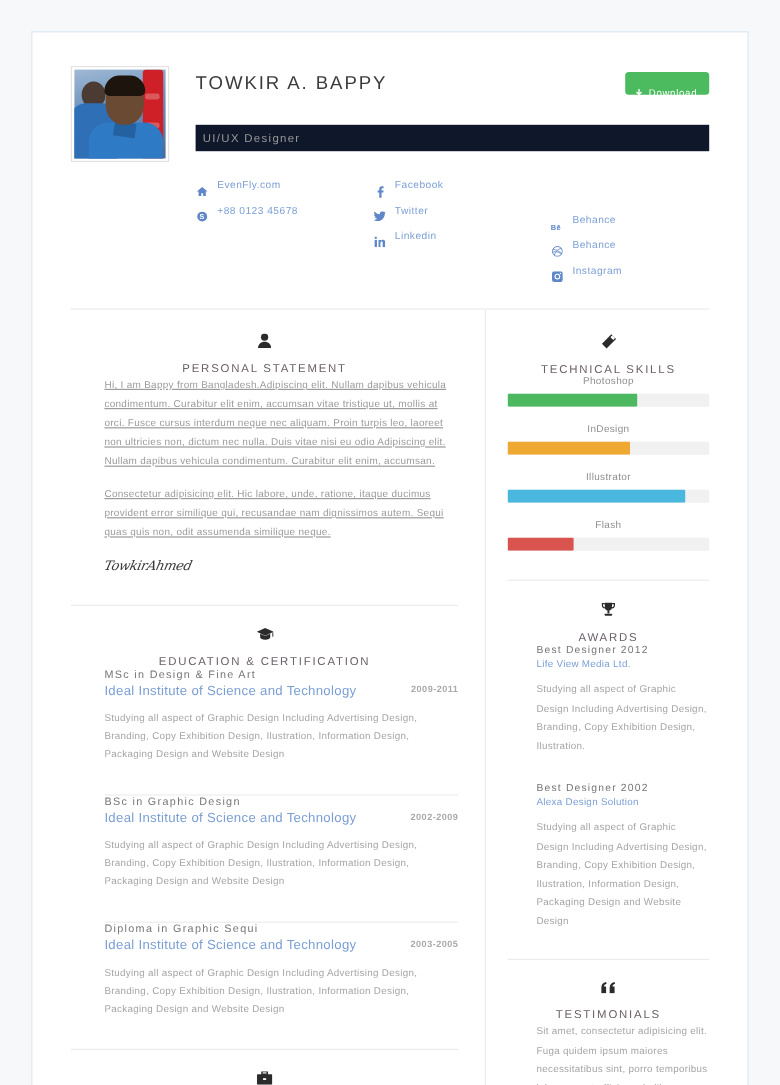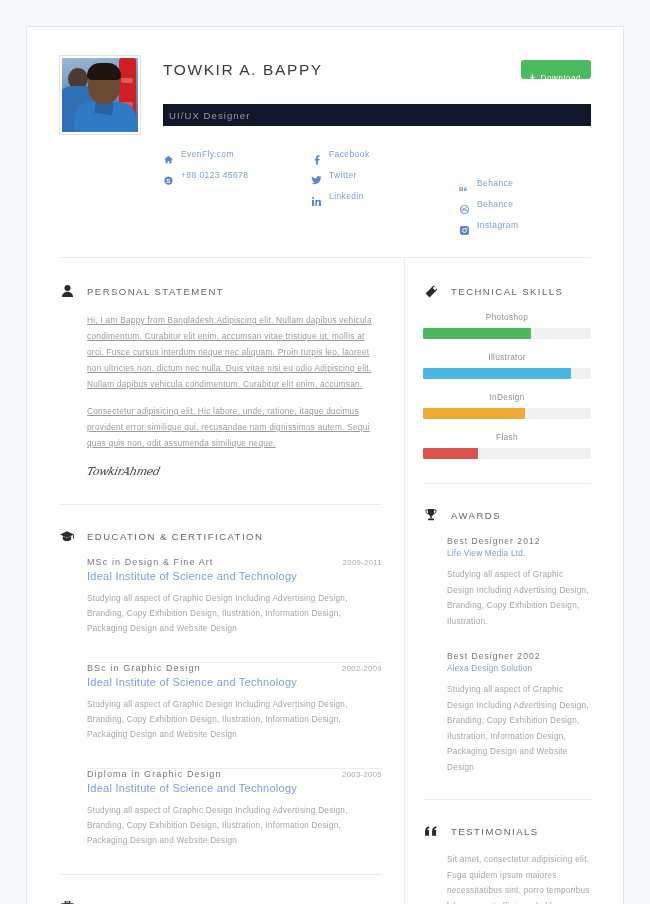--- a/index.html
+++ b/index.html
@@ -195,20 +195,21 @@
   .col-left  { width: 345px; padding-right: 22px; }
   .col-right { flex: 1; padding-left: 18px; border-left: 1px solid #ececec; }
 
   
   .sec-head {
     display: flex;
     align-items: center;
     gap: 12px;
     height: 26px;
     margin-bottom: 8px;
+    flex-direction: column;
   }
   .sec-icon {
     width: 16px;
     display: flex;
     justify-content: center;
     color: #2b2b2b;
   }
   .sec-icon svg { display: block; }
   .sec-title {
     font-size: 9.5px;
@@ -254,24 +255,25 @@
   }
   .skill-fill { height: 100%; border-radius: 1px; }
 
   
   .entry { position: relative; padding-bottom: 4px; }
   .entry-sep { height: 1px; background: #ededed; margin-top: 22px; }
 
   .entry-date {
     position: absolute;
     right: 0;
-    top: 1px;
+    top: 13px;
     font-size: 7.6px;
     color: #a9a9a9;
     letter-spacing: .4px;
+    font-weight: bold;
   }
   .entry-title {
     font-size: 9px;
     color: #767676;
     letter-spacing: 1.1px;
     margin-bottom: 3px;
   }
   .entry-org {
     font-size: 11px;
     color: #7b9fd4;
@@ -487,21 +489,21 @@
             <div class="entry">
               <div class="entry-date">2002-2009</div>
               <div class="entry-title">BSc in Graphic Design</div>
               <div class="entry-org">Ideal Institute of Science and Technology</div>
               <div class="entry-desc">Studying all aspect of Graphic Design Including Advertising Design, Branding, Copy Exhibition Design, Ilustration, Information Design, Packaging Design and Website Design</div>
             </div>
             <div class="entry-sep"></div>
 
             <div class="entry">
               <div class="entry-date">2003-2005</div>
-              <div class="entry-title">Diploma in Graphic Design</div>
+              <div class="entry-title">Diploma in Graphic Sequi</div>
               <div class="entry-org">Ideal Institute of Science and Technology</div>
               <div class="entry-desc">Studying all aspect of Graphic Design Including Advertising Design, Branding, Copy Exhibition Design, Ilustration, Information Design, Packaging Design and Website Design</div>
             </div>
           </div>
         </div>
 
         <div class="rule" style="margin-top:22px"></div>
 
         <div class="sec-block">
           <div class="sec-head">
@@ -538,29 +540,29 @@
             <span class="sec-title">TECHNICAL SKILLS</span>
           </div>
           <div class="sec-body" style="padding-left:0">
             <div class="skill">
               <div class="skill-name">Photoshop</div>
               <div class="skill-track">
                 <div class="skill-fill" style="width: 64%; background: rgb(76, 184, 96);"></div>
               </div>
             </div>
             <div class="skill">
+              <div class="skill-name">InDesign</div>
+              <div class="skill-track">
+                <div class="skill-fill" style="width: 61%; background: rgb(239, 168, 49);"></div>
+              </div>
+            </div>
+            <div class="skill">
               <div class="skill-name">Illustrator</div>
               <div class="skill-track">
                 <div class="skill-fill" style="width: 88%; background: rgb(74, 184, 222);"></div>
-              </div>
-            </div>
-            <div class="skill">
-              <div class="skill-name">InDesign</div>
-              <div class="skill-track">
-                <div class="skill-fill" style="width: 61%; background: rgb(239, 168, 49);"></div>
               </div>
             </div>
             <div class="skill">
               <div class="skill-name">Flash</div>
               <div class="skill-track">
                 <div class="skill-fill" style="width: 33%; background: rgb(217, 83, 79);"></div>
               </div>
             </div>
           </div>
         </div>

